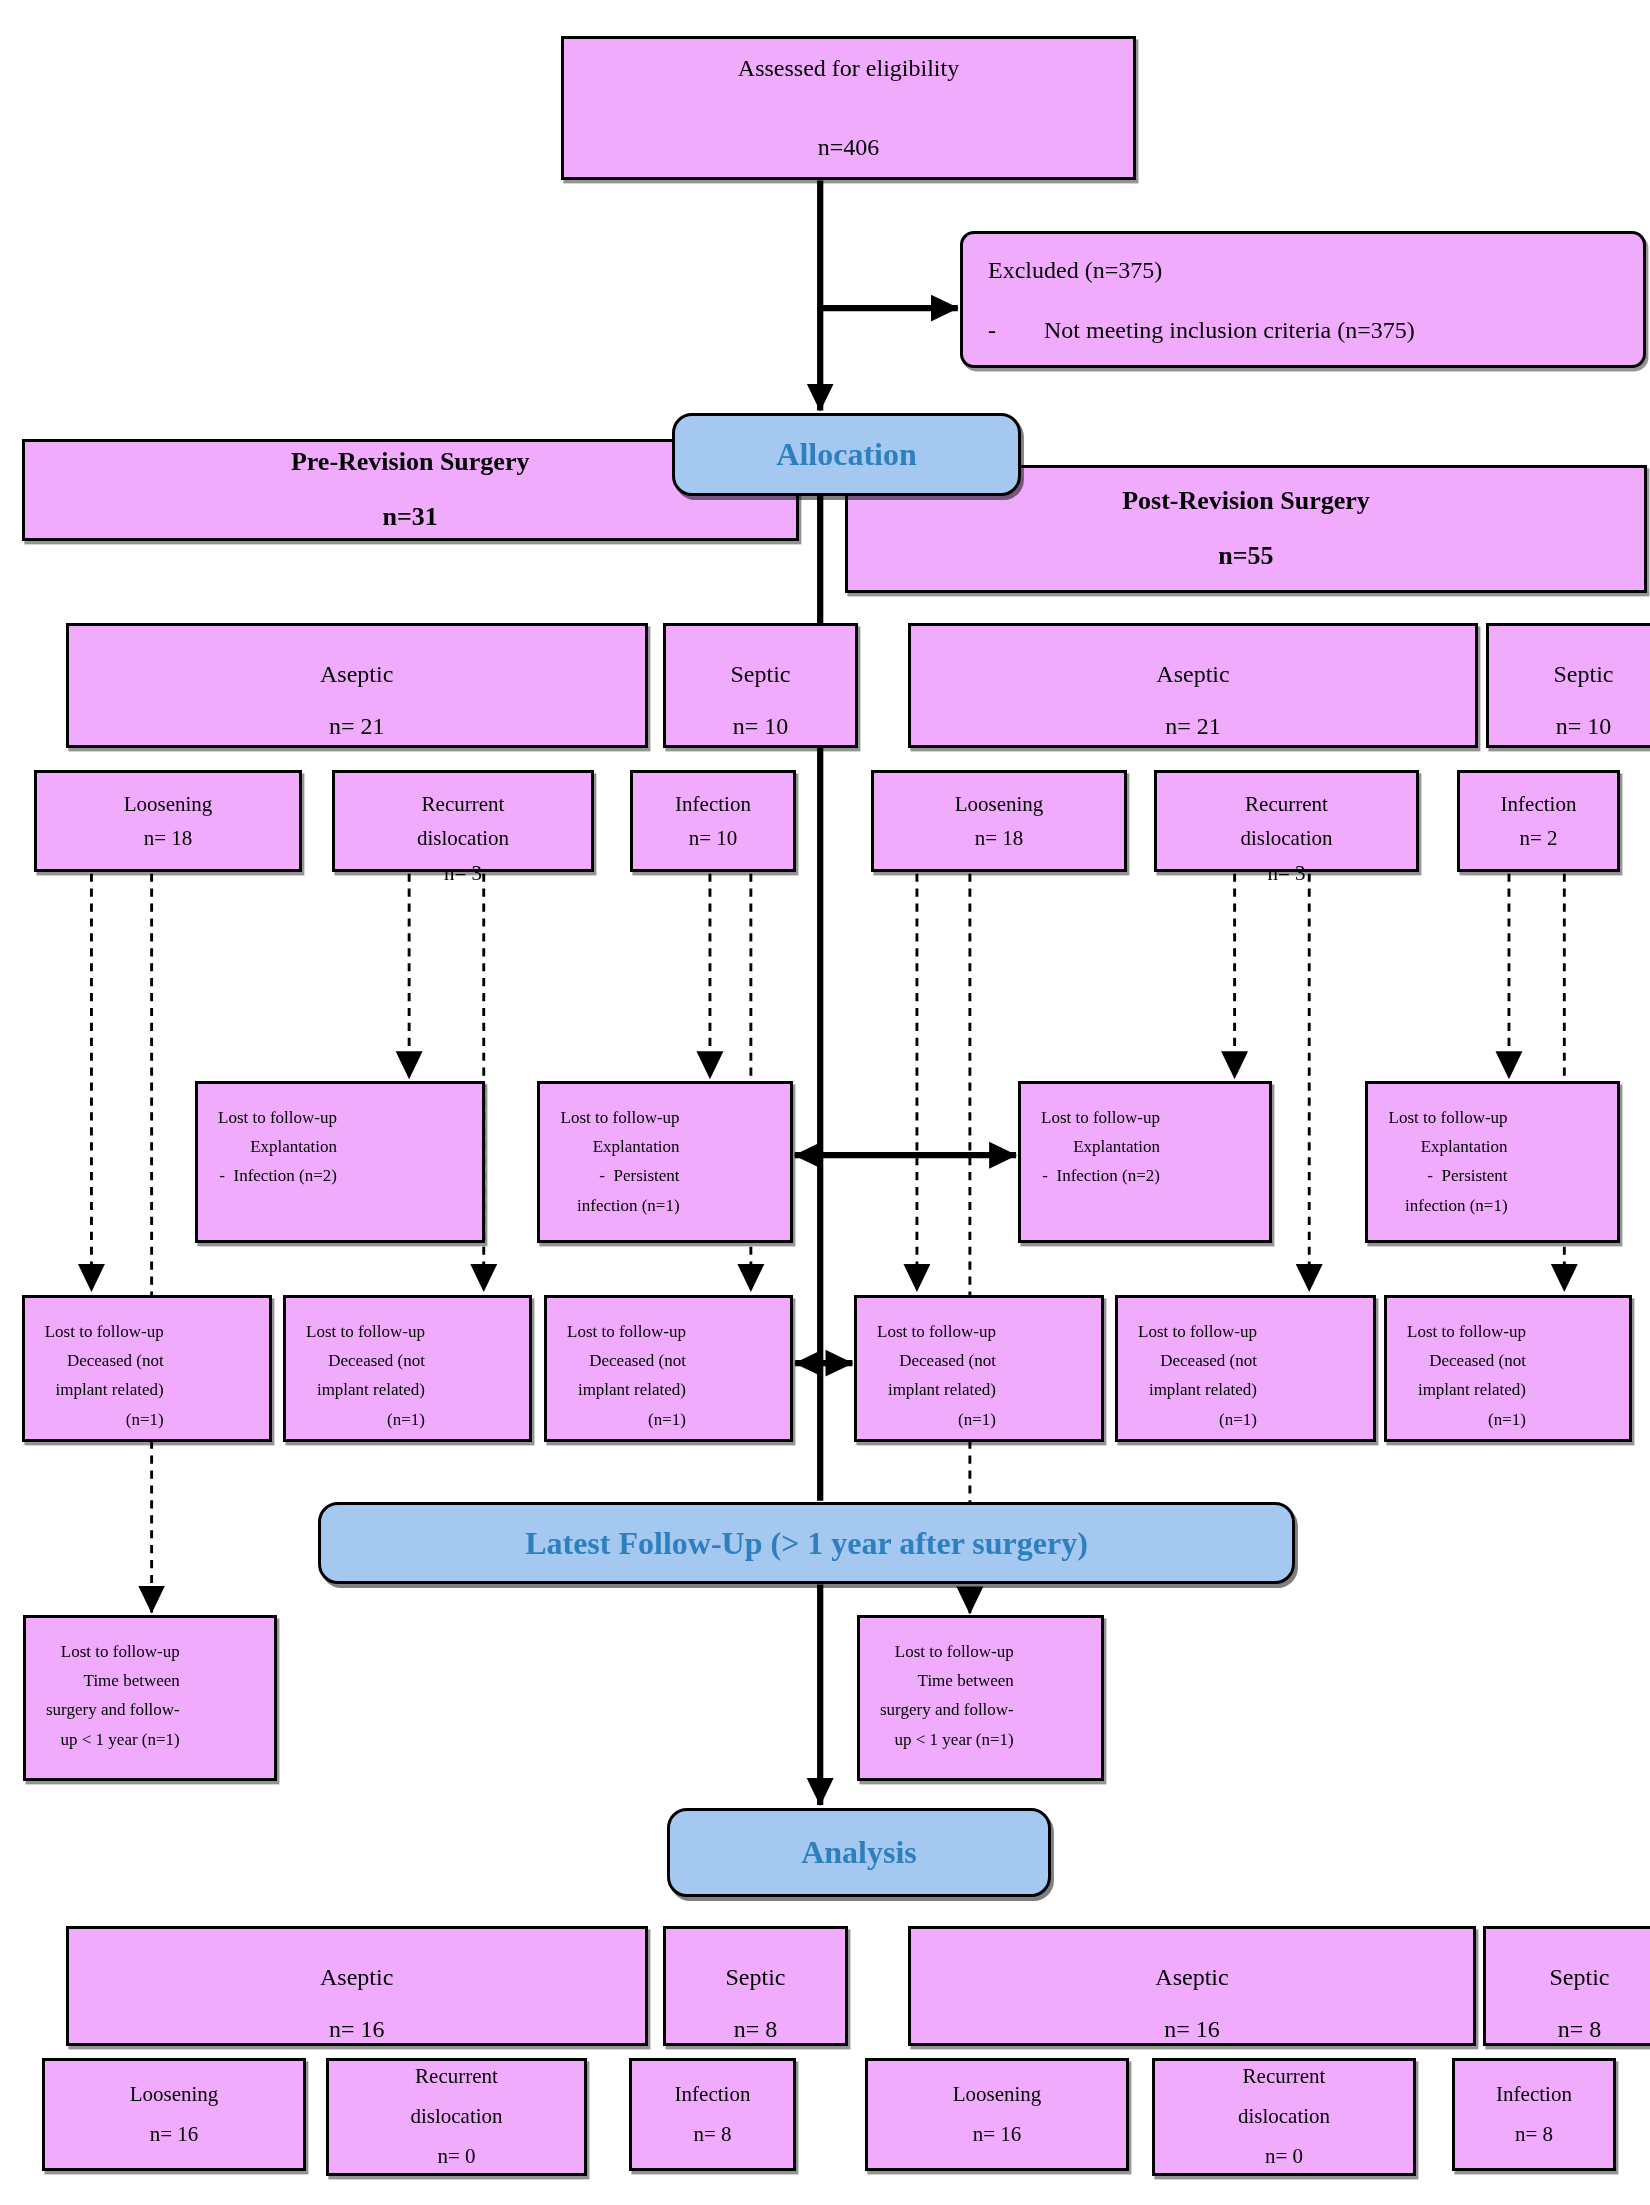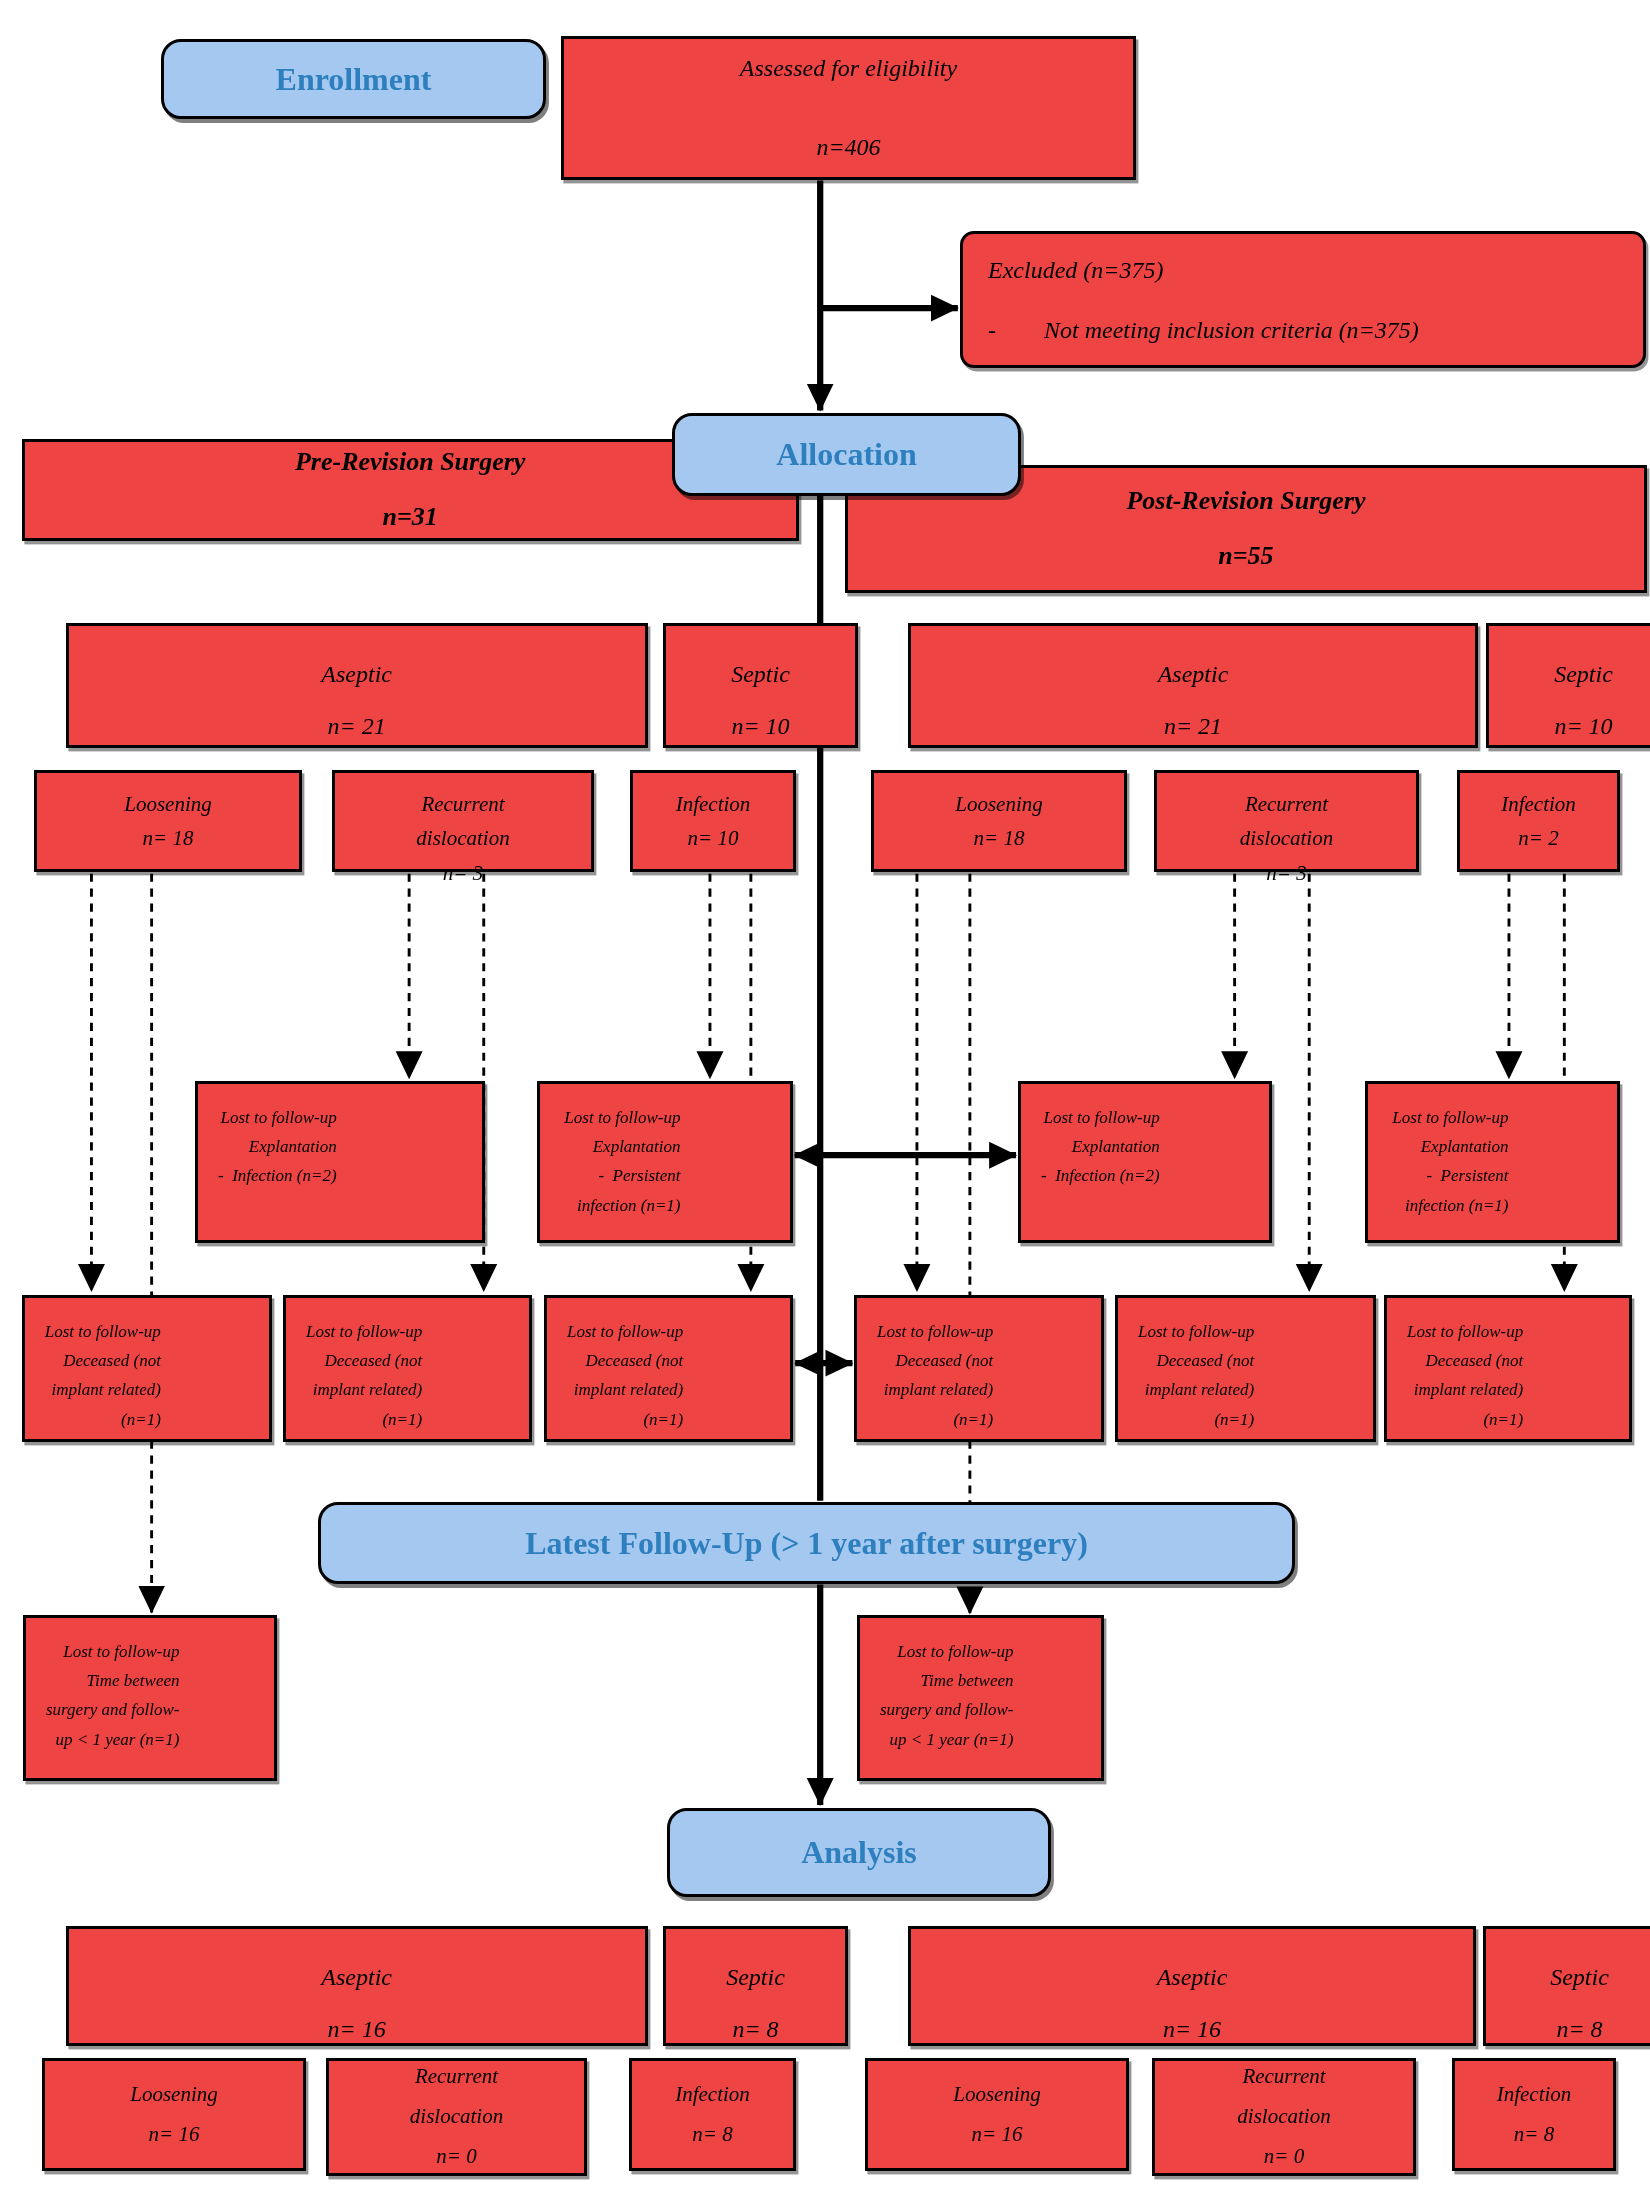--- a/index.html
+++ b/index.html
@@ -1,25 +1,25 @@
 <!DOCTYPE html>
 <html style="font-size:7.7px"><head>
 <meta charset="utf-8">
 <style>
   html,body{margin:0;padding:0;background:#ffffff;}
   body{font-family:"Liberation Serif", serif; color:#000;}
   .canvas{position:relative;width:1650px;height:2205px;background:#fff;overflow:hidden;}
   svg.wires{position:absolute;left:0;top:0;z-index:1;}
   .box{
     position:absolute; z-index:2; box-sizing:border-box;
-    background:#ef4444; border:3.4px solid #000;
+    background:#f0abfc; border:3.4px solid #000;
     box-shadow:2.4px 3.4px 0 rgba(0,0,0,0.42);
     display:flex; flex-direction:column; align-items:center; justify-content:center;
     text-align:center; white-space:pre-wrap;
-    font-size:23px; line-height:2.2;font-style:italic;
+    font-size:23px; line-height:2.2;
   }
   .assessed{font-size:24px; line-height:3.3;}
   .excluded{align-items:flex-start; justify-content:center; text-align:left; padding-left:25px; font-size:24px; line-height:2.5;border-radius:14px;}
   .hdr{font-weight:bold; font-size:26px; line-height:2.1;}
   .grp{font-size:24px; line-height:2.2; justify-content:flex-start; padding-top:21.7px;margin-left:44px;}
   .sub{font-size:21px; line-height:1.65; justify-content:flex-start; padding-top:13.5px;}
   .sub2{font-size:21px; line-height:1.9; justify-content:center;}
   .ltf{font-size:17px; line-height:1.72; align-items:flex-start; justify-content:flex-start;
        text-align:right; padding:19px 9.6px 0 20px;}
   .banner{
@@ -63,21 +63,20 @@
         <line x1="1905" y1="1815" x2="1905" y2="2682" marker-end="url(#ah)"></line>
         <line x1="2015" y1="1815" x2="2015" y2="3352" marker-end="url(#ah)"></line>
         <line x1="2565" y1="1815" x2="2565" y2="2240" marker-end="url(#ah)"></line>
         <line x1="2720" y1="1815" x2="2720" y2="2682" marker-end="url(#ah)"></line>
         <line x1="3135" y1="1815" x2="3135" y2="2240" marker-end="url(#ah)"></line>
         <line x1="3250" y1="1815" x2="3250" y2="2682" marker-end="url(#ah)"></line>
       </g>
     </g>
   </svg>
 
-  <div class="banner" style="left:161px;top:39px;width:385px;height:80px">Enrollment</div>
   <div class="box assessed" style="left:561px;top:36px;width:575px;height:144px">Assessed for eligibility
 n=406</div>
   <div class="box excluded" style="left:960px;top:231px;width:686px;height:137px">Excluded (n=375)
 -        Not meeting inclusion criteria (n=375)</div>
 
   <div class="box hdr" style="left:21.7px;top:439px;width:777px;height:102px">Pre-Revision Surgery
 n=31</div>
   <div class="box hdr" style="left:845px;top:465px;width:802px;height:128px">Post-Revision Surgery
 n=55</div>
   <div class="banner" style="left:672px;top:413px;width:349px;height:83px">Allocation</div>

